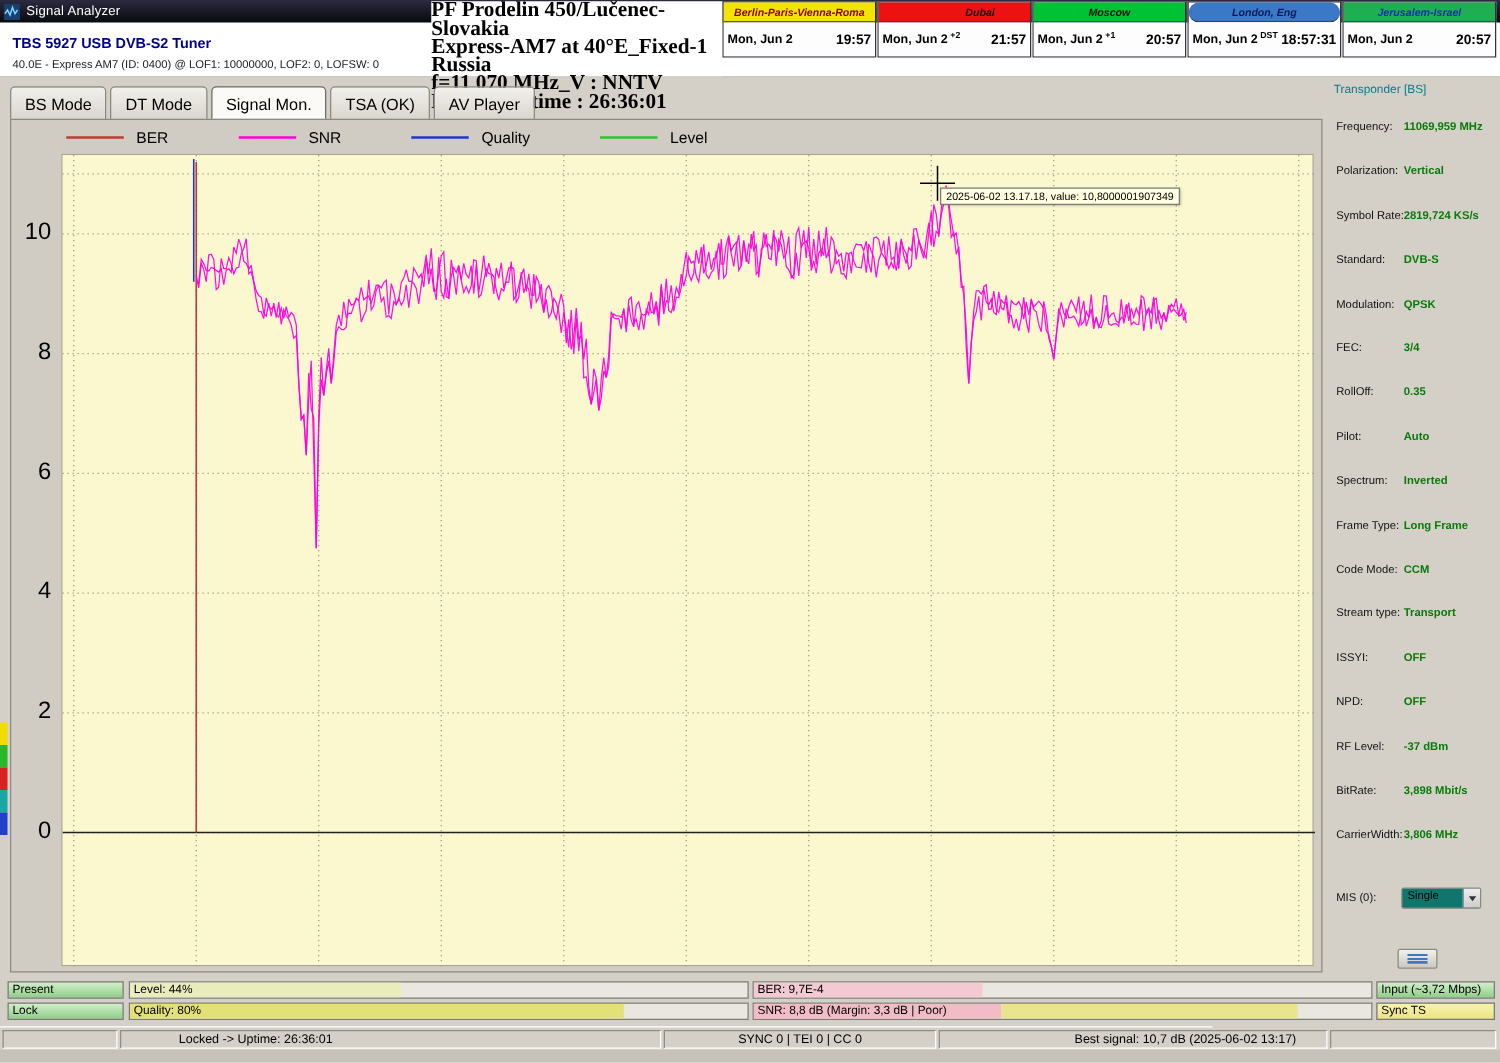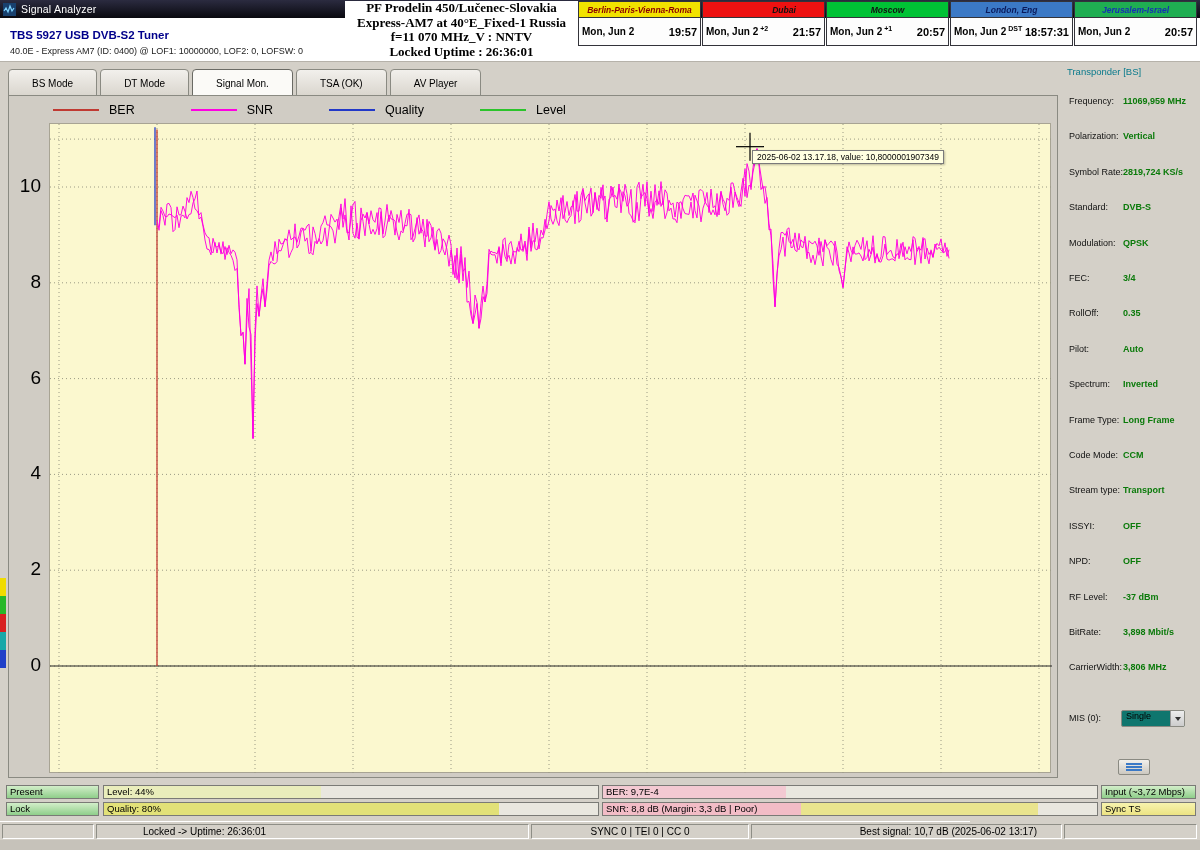--- a/index.html
+++ b/index.html
@@ -11,40 +11,40 @@
   
   .white-top{left:0;top:0;width:1200px;height:62px;background:#fff;border-bottom:1px solid #b6b2aa}
 
   
   .titlebar{left:0;top:0;width:1200px;height:18px;background:linear-gradient(#2b2b40,#09090f);
             display:flex;align-items:center;color:#fff}
   .titlebar .ttl{font-size:10.5px;margin-left:5px;letter-spacing:.2px}
   .app-icon{width:13px;height:13px;margin-left:3px;flex:0 0 auto}
 
   
-  .center-header{left:345px;top:1px;width:233px;height:60px;background:#fff;text-align:center;
-      font-family:"Liberation Serif",serif;font-weight:bold;font-size:13px;line-height:14.5px}
+  .center-header{left:345px;top:1px;width:233px;height:60px;background:#fff;text-align:left;
+      font-family:"Liberation Serif",serif;font-weight:bold;font-size:17px;line-height:14.5px}
 
   
   #clocks{left:578px;top:1px;display:flex;gap:1px}
   .clock{width:123px;border:1px solid #33333a;background:#fff}
   .clock-head{height:16px;font-size:8.5px;font-weight:bold;font-style:italic;display:flex;
       align-items:center;justify-content:center;white-space:nowrap;overflow:hidden;border-bottom:1px solid #33333a}
   .clock-time{height:27px;display:flex;align-items:center;padding:0 3px;background:#fdfdfd}
   .clock-date{font-size:10px;font-weight:bold}
   .clock-badge{font-size:7px;font-weight:bold;margin:-6px 0 0 2px}
   .clock-hhmm{font-size:11px;font-weight:bold;margin-left:auto}
 
   
   .tuner-title{left:10px;top:29px;color:#00008b;font-weight:bold;font-size:11.5px}
   .tuner-sub{left:10px;top:46px;font-size:9px;color:#222}
 
   
   #tabs{left:8px;top:69px;display:flex;gap:3px}
-  .tab{height:28px;padding:0 23px;font-size:10px;display:flex;align-items:center;
+  .tab{height:28px;padding:0 11px;font-size:13px;display:flex;align-items:center;
        background:linear-gradient(#f2f0ec,#d9d5cd);border:1px solid #8a8a82;border-radius:4px 4px 0 0;cursor:default}
   .tab.active{background:#fbfaf7;border-color:#6a6a64;font-weight:normal}
 
   
   #logo{left:569px;top:60px;width:64px;text-align:center;z-index:6}
   #logo .logo-label{display:inline-block;font-size:7.5px;font-weight:bold;color:#cc0000;
        background:#fff;border:1px solid #cc0000;padding:0 2px;margin-top:-5px;letter-spacing:.2px}
 
   
   #chart-panel{left:8px;top:95px;width:1050px;height:683px;background:#d0ccc4;border:1px solid #8a8a82}
@@ -136,21 +136,21 @@
       </div>
       <div class="clock">
         <div class="clock-head" style="background: rgb(0, 194, 53); color: rgb(17, 17, 17);">Moscow</div>
         <div class="clock-time">
           <span class="clock-date">Mon, Jun 2</span>
           <span class="clock-badge">+1</span>
           <span class="clock-hhmm">20:57</span>
         </div>
       </div>
       <div class="clock">
-        <div class="clock-head" style="background: rgb(59, 121, 198); color: rgb(10, 26, 92);">London, Eng</div>
+        <div class="clock-head" style="background: rgb(59, 121, 198); color: rgb(10, 26, 92); border-radius: 8px;">London, Eng</div>
         <div class="clock-time">
           <span class="clock-date">Mon, Jun 2</span>
           <span class="clock-badge">DST</span>
           <span class="clock-hhmm">18:57:31</span>
         </div>
       </div>
       <div class="clock">
         <div class="clock-head" style="background: rgb(31, 174, 82); color: rgb(20, 48, 180);">Jerusalem-Israel</div>
         <div class="clock-time">
           <span class="clock-date">Mon, Jun 2</span>

